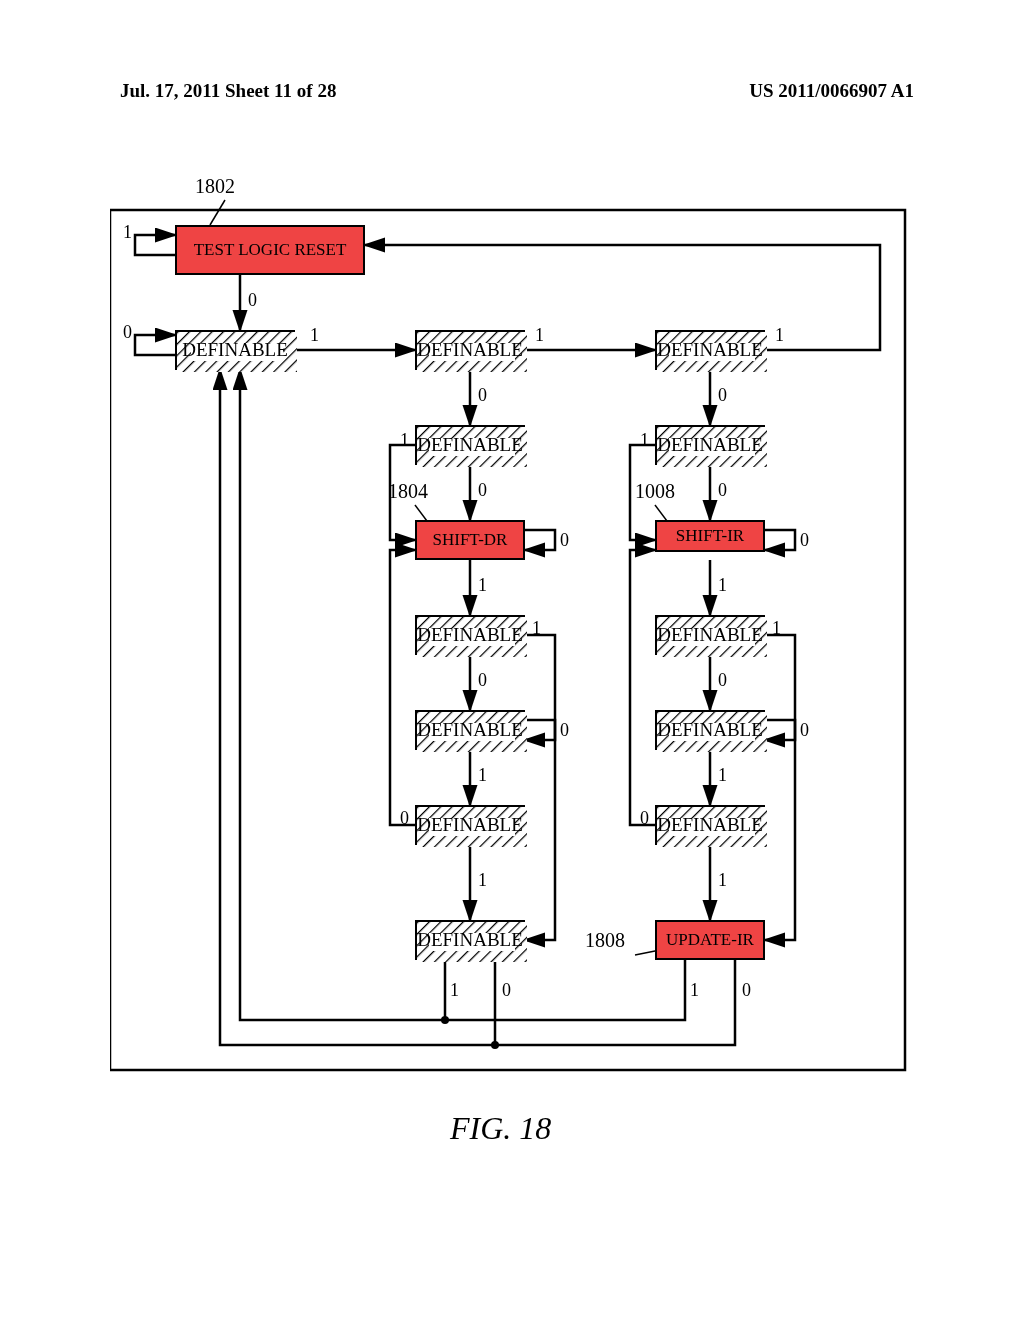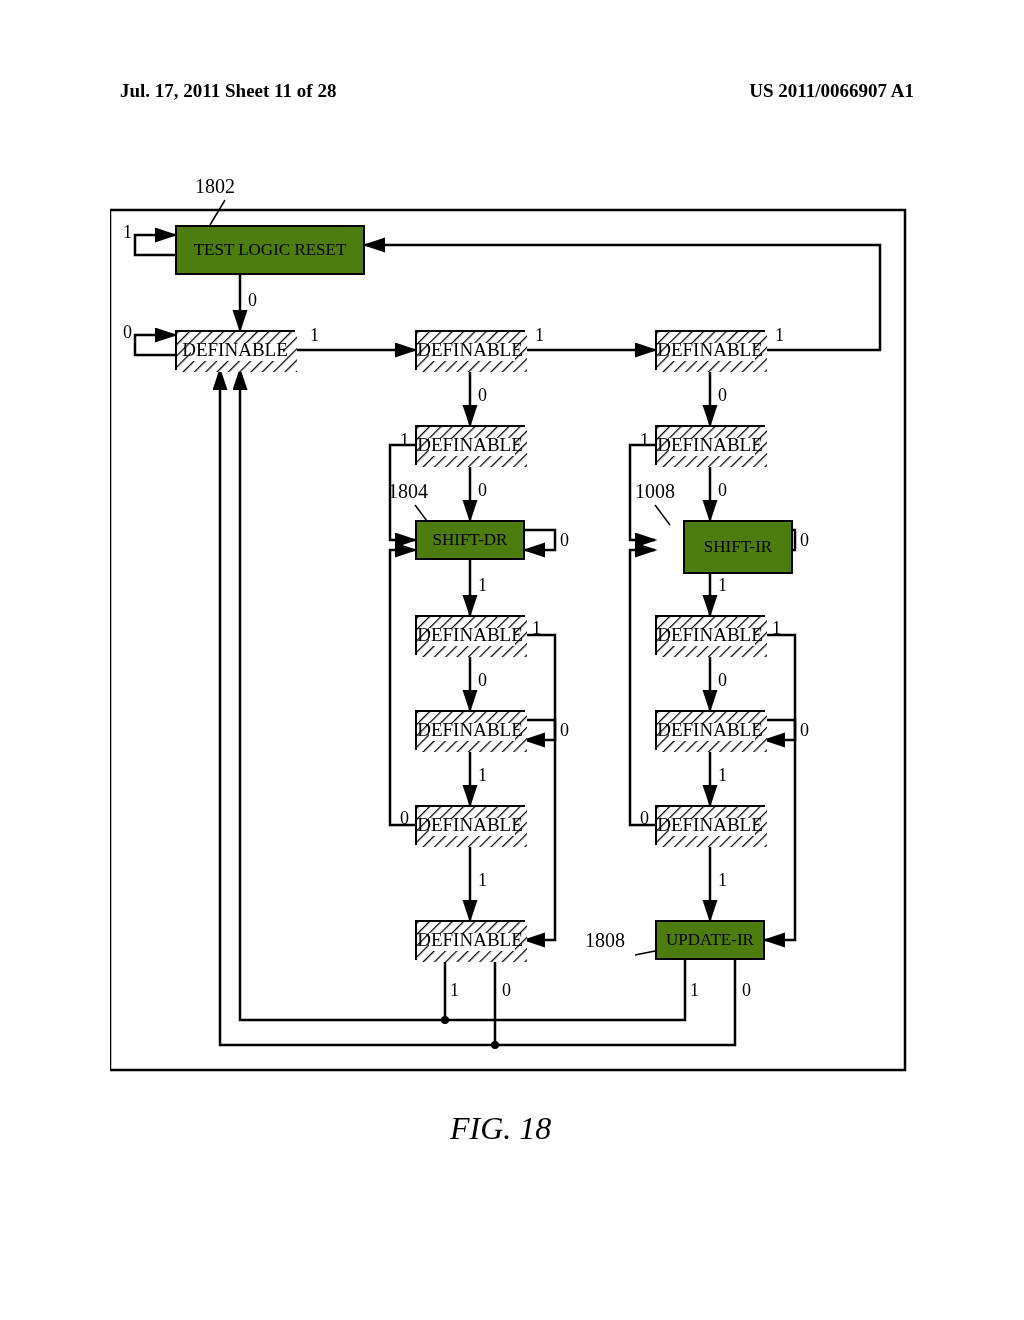--- a/index.html
+++ b/index.html
@@ -24,21 +24,21 @@
   .diagram {
     position: absolute;
     top: 180px;
     left: 110px;
     width: 800px;
     height: 920px;
   }
   .box {
     position: absolute;
     border: 2.5px solid #000;
-    background: #4d7c0f;
+    background: #ef4444;
     display: flex;
     align-items: center;
     justify-content: center;
     font-size: 17px;
     text-align: center;
   }
   .definable {
     position: absolute;
     border: 2.5px solid #000;
     width: 110px;
@@ -214,21 +214,21 @@
         <rect width="110" height="40" fill="url(#hatch)"></rect>
         <rect x="12" y="11" width="86" height="18" fill="#fff"></rect>
       </svg>
     <div class="lbl">DEFINABLE</div>
   </div>
 
   <div class="box" style="left:305px;top:340px;width:110px;height:40px;">
     <span>SHIFT-DR</span>
   </div>
 
-  <div class="box" style="left:573px;top:340px;width:110px;height:54px;">
+  <div class="box" style="left:545px;top:340px;width:110px;height:32px;">
     <span>SHIFT-IR</span>
   </div>
 
   <div class="definable" style="left:305px;top:435px;">
     <svg width="110" height="40">
         <rect width="110" height="40" fill="url(#hatch)"></rect>
         <rect x="12" y="11" width="86" height="18" fill="#fff"></rect>
       </svg>
     <div class="lbl">DEFINABLE</div>
   </div>

